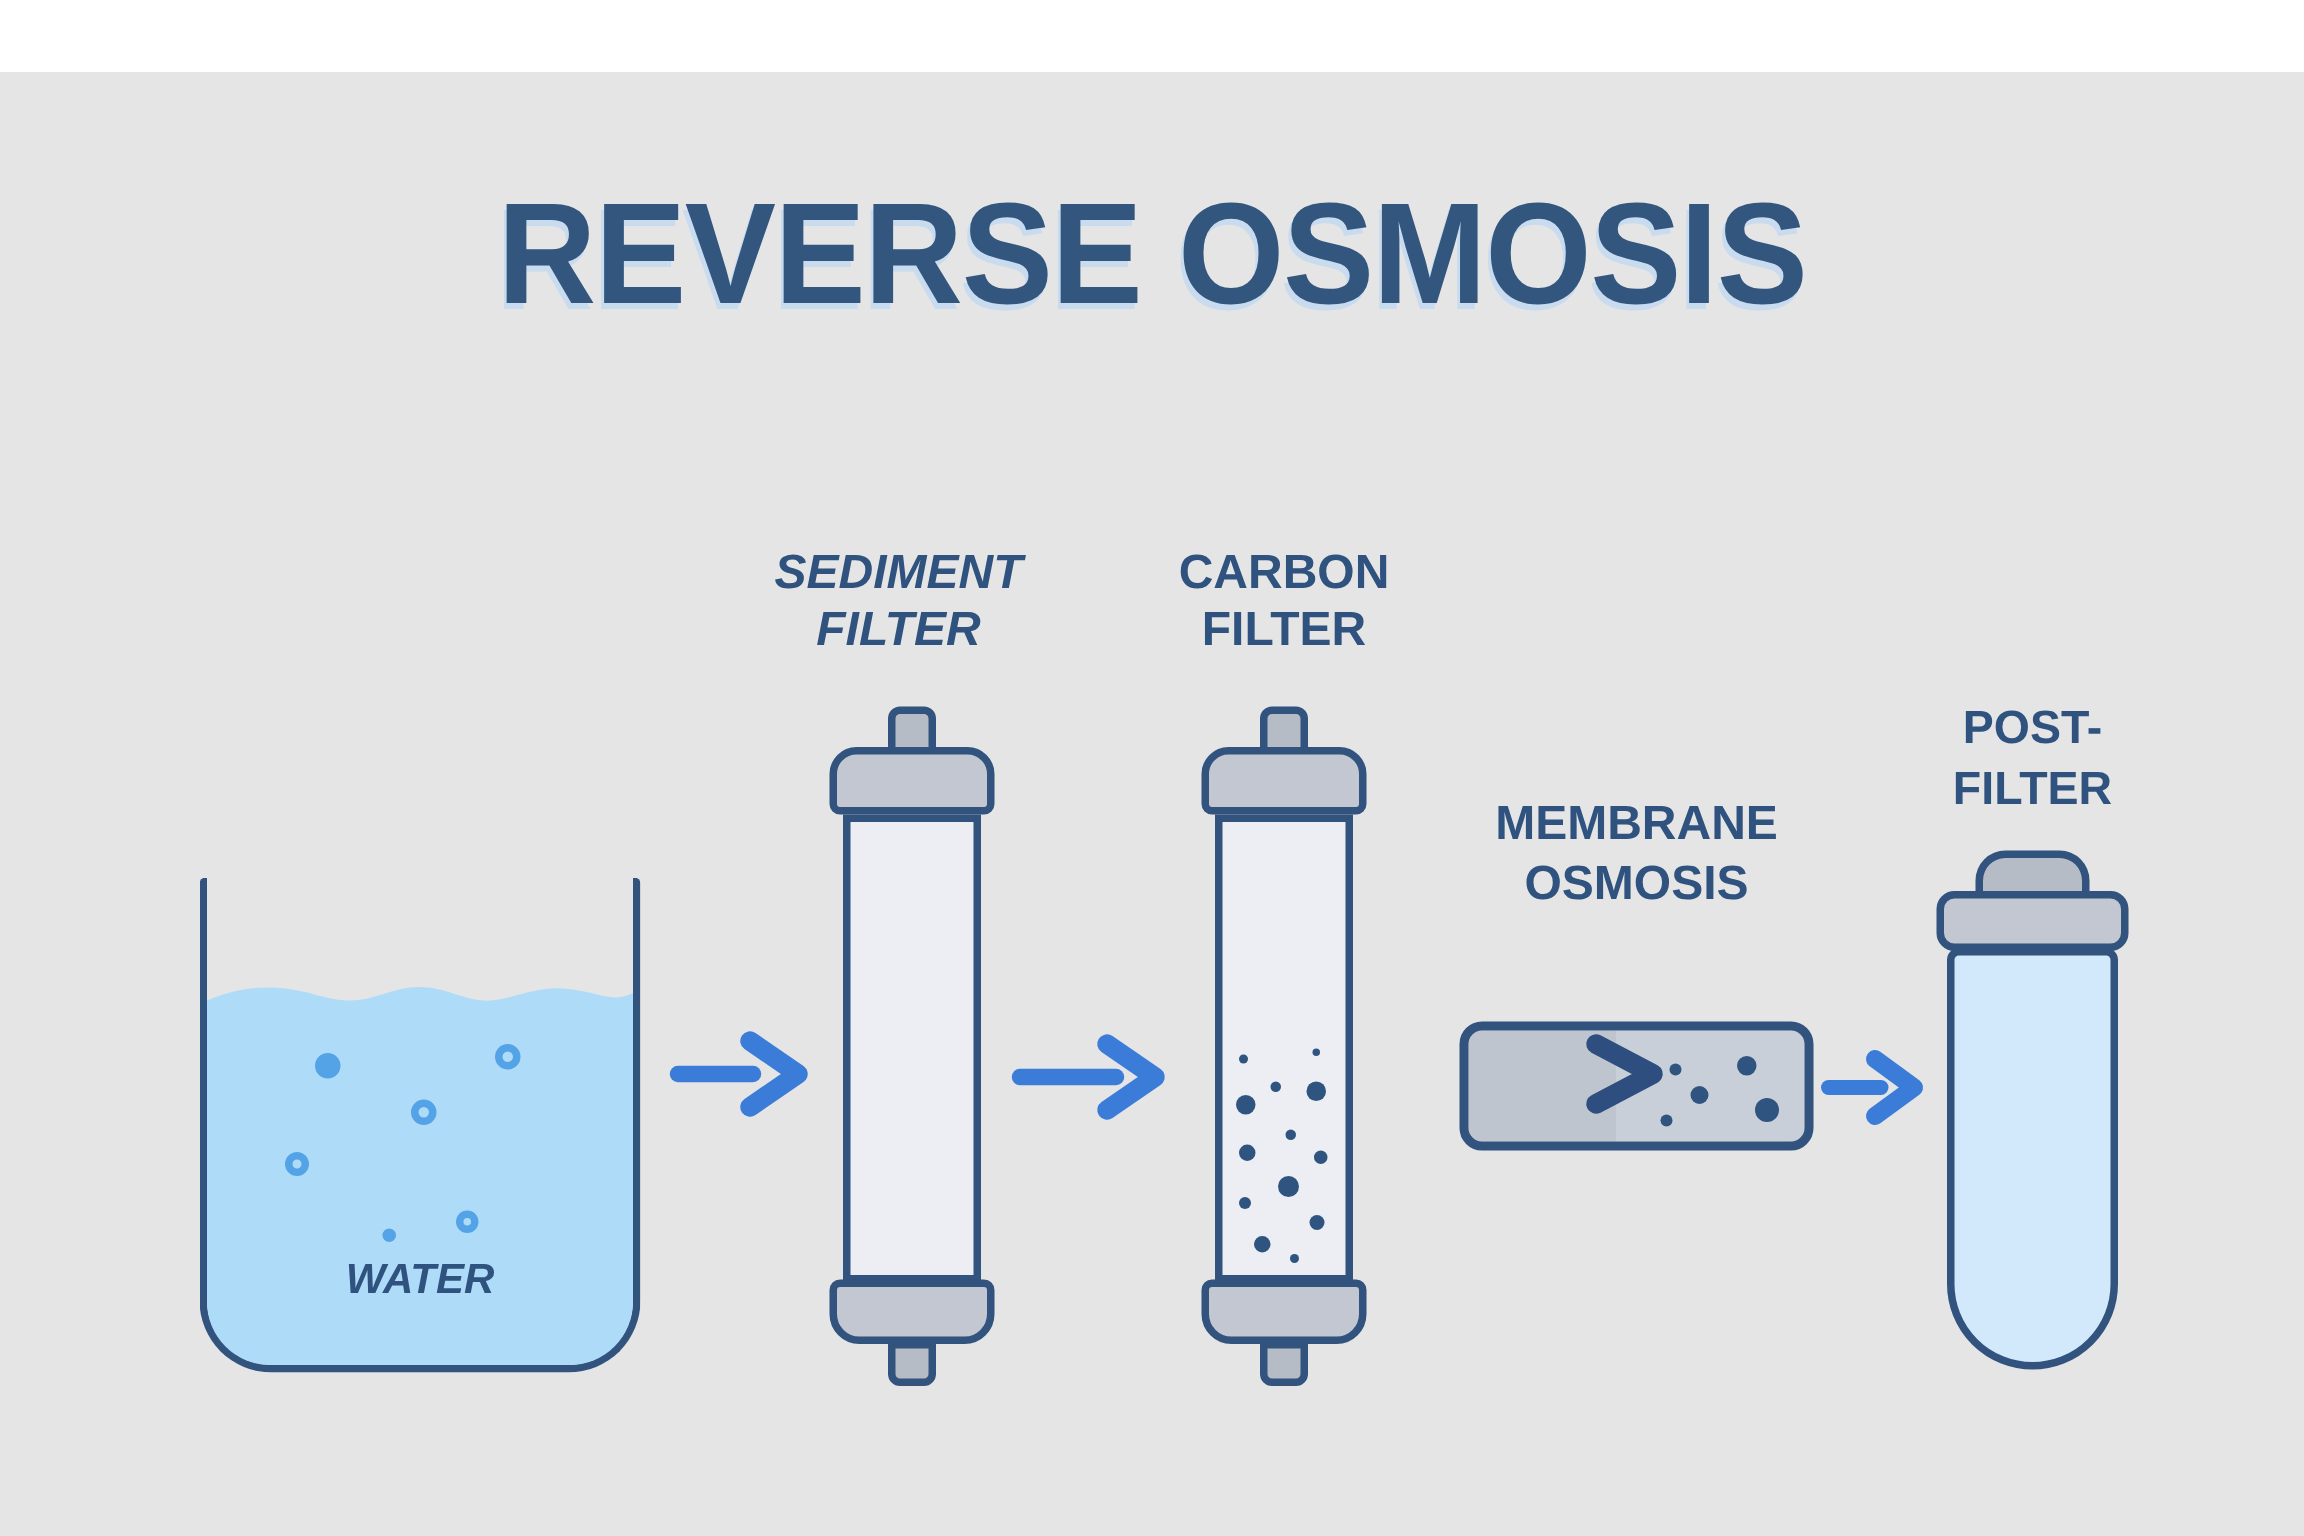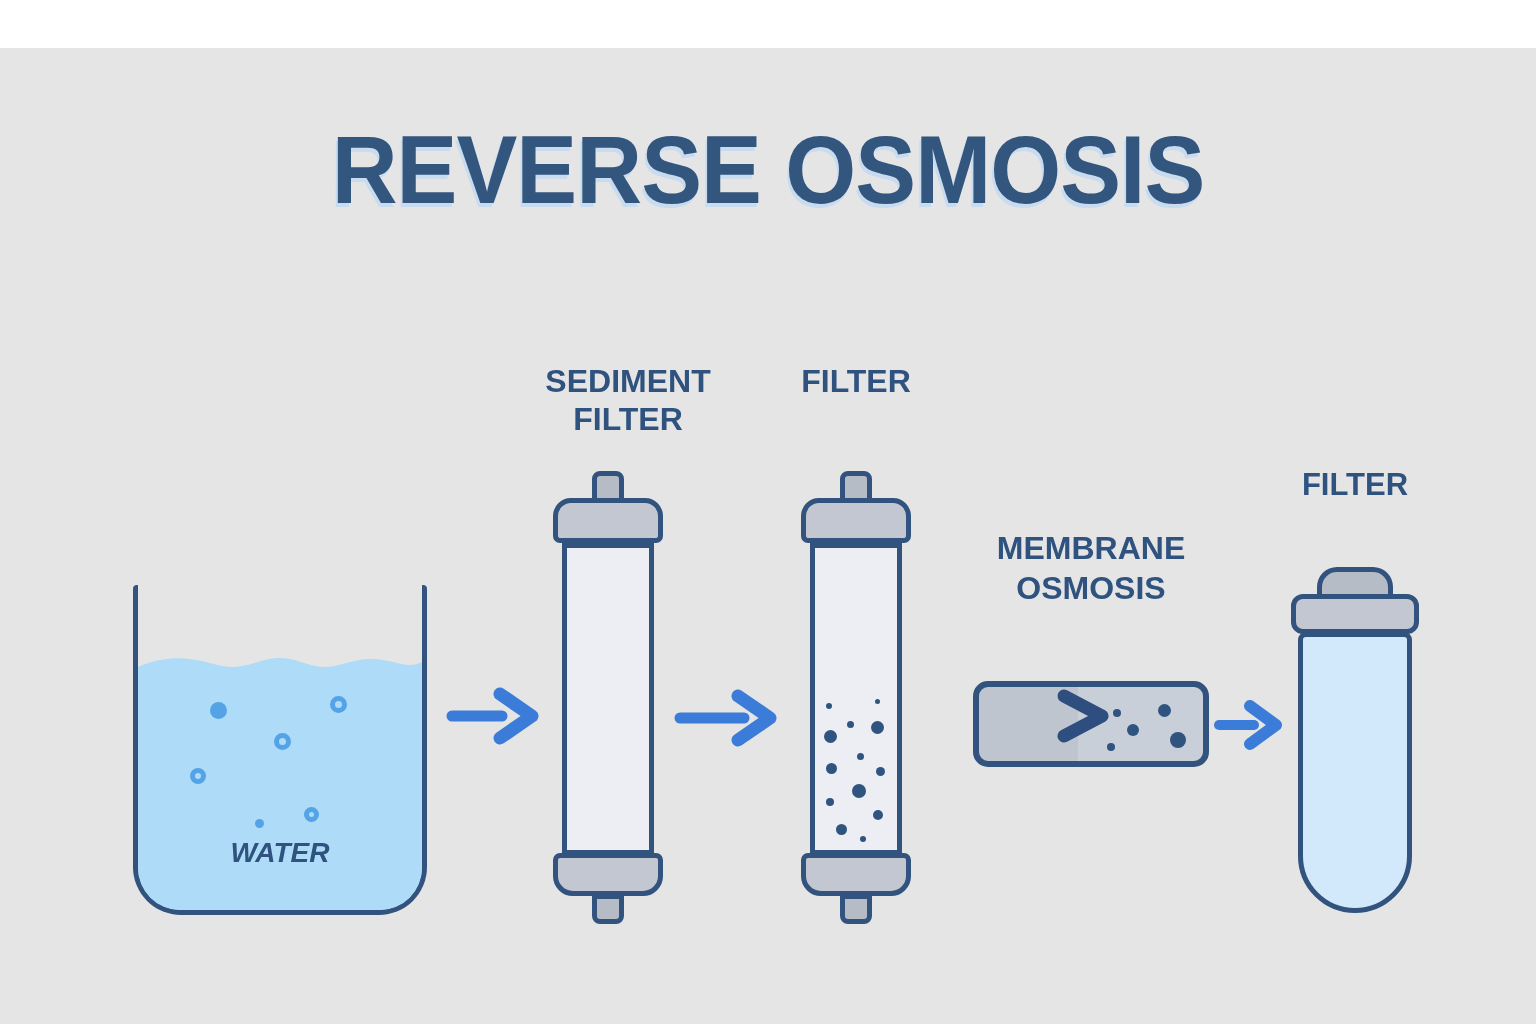--- a/index.html
+++ b/index.html
@@ -101,32 +101,34 @@
   .a-head{stroke:var(--arrow-blue,#3c7cd9);stroke-linecap:round;stroke-linejoin:round;fill:none;}
   .a-head.dark{stroke:var(--arrow-dark,#2d4e7e);}
 </style>
 </head>
 <body>
 
 <div class="canvas">
 
   <div class="title">REVERSE OSMOSIS</div>
 
-  <div class="stage-label" style="left:468px;top:314px;">
+  <div class="stage-label" style="left:439px;top:314px;font-style:italic;">
     <div>SEDIMENT</div>
     <div>FILTER</div>
   </div>
   <div class="stage-label" style="left:696px;top:314px;">
+    <div>CARBON</div>
     <div>FILTER</div>
   </div>
   <div class="stage-label three" style="left:931px;top:480px;">
     <div>MEMBRANE</div>
     <div>OSMOSIS</div>
   </div>
   <div class="stage-label post" style="left:1195px;top:416px;">
+    <div>POST-</div>
     <div>FILTER</div>
   </div>
 
   <div class="beaker">
     <svg class="water-wave" viewBox="0 0 284 18" preserveAspectRatio="none">
       <path d="M0,13 C18,5 36,3 52,5 C70,7 80,13 95,13 C112,13 124,4 142,4
                C158,4 170,12 184,13 C198,14 212,6 230,5 C248,4 262,11 272,11
                C277,11 281,9.5 284,8 L284,18 L0,18 Z" fill="var(--water-blue,#aedcf8)"></path>
     </svg>
     <div class="water-fill"></div>

